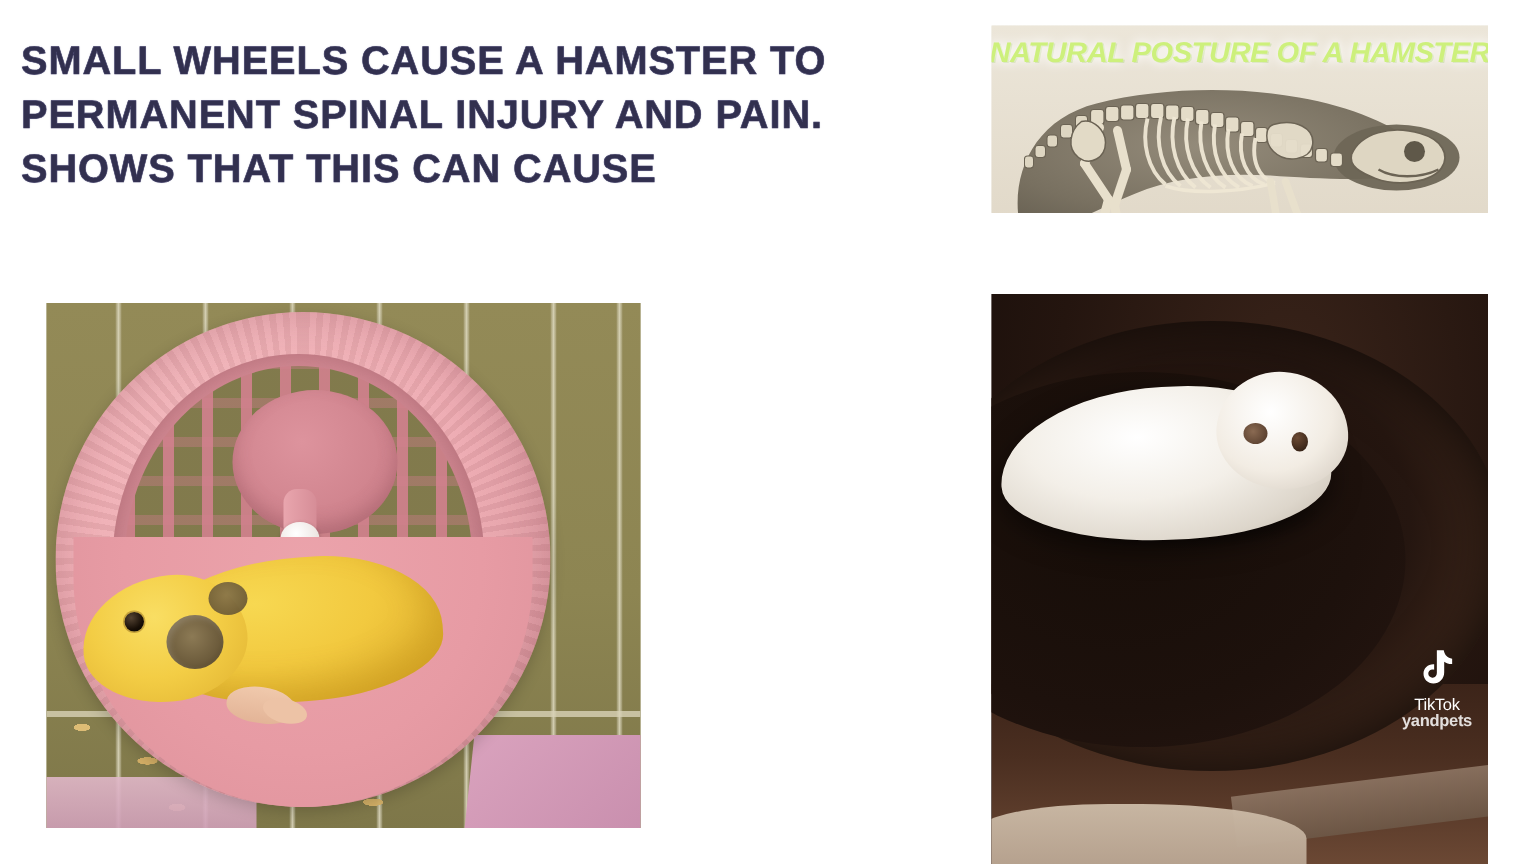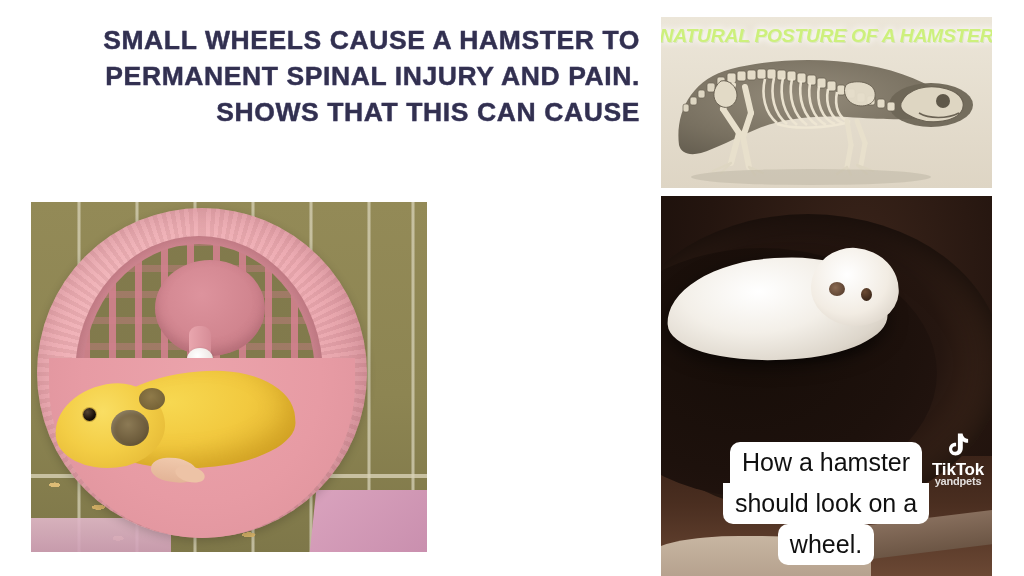--- a/index.html
+++ b/index.html
@@ -9,21 +9,21 @@
     background:#ffffff;
     font-family:"Liberation Sans", sans-serif;
     overflow:hidden;
     position:relative;
   }
   #canvas{position:relative;width:1024px;height:576px;background:#ffffff;overflow:hidden;}
 
   
   .headline{
     position:absolute;left:14px;top:22px;width:626px;
-    text-align:right;
+    text-align:left;
     font-family:"Liberation Sans", sans-serif;
     font-weight:700;
     font-size:26.5px;
     line-height:36px;
     letter-spacing:0.6px;
     color:#32304f;
     text-transform:uppercase;
     -webkit-text-stroke:0.4px #3b3960;
     text-shadow:0 0 1px rgba(120,120,160,0.55);
   }
@@ -162,21 +162,21 @@
     font-size:88px;
     line-height:88px;
     letter-spacing:-1px;
     color:#cc2233;
     -webkit-text-stroke:1.5px #c41f30;
     text-shadow:0 0 1px rgba(210,60,70,.6);
   }
 
   
   .photo-skeleton{
-    position:absolute;left:661px;top:17px;width:331px;height:171px;
+    position:absolute;left:661px;top:17px;width:331px;height:125px;
     overflow:hidden;
     background:linear-gradient(to bottom,#e8e2d4 0%, #e5ded0 40%, #ded6c6 100%);
   }
   .skel-title{
     position:absolute;left:0;right:0;top:8px;
     text-align:center;
     font-family:"Liberation Sans", sans-serif;
     font-weight:700;
     font-style:italic;
     font-size:19px;
@@ -250,21 +250,21 @@
   .cap-2{border-radius:0 0 10px 10px;}
   .cap-3{border-radius:10px;margin-top:0px;}
 
   
   .tiktok{
     position:absolute;right:2px;top:236px;width:64px;text-align:center;z-index:7;
     color:#ffffff;
     font-family:"Liberation Sans", sans-serif;
   }
   .tt-note{position:relative;width:26px;height:30px;margin:0 auto 2px auto;}
-  .tt-label{font-size:17px;font-weight:700;letter-spacing:-0.2px;line-height:12px;}
+  .tt-label{font-size:11px;font-weight:400;letter-spacing:-0.2px;line-height:12px;}
   .tt-user{font-size:11px;font-weight:700;opacity:.85;line-height:11px;letter-spacing:-0.2px;}
 </style>
 </head>
 <body>
 
 <div id="canvas">
 
   <div class="headline">
     <span class="hl-line">SMALL WHEELS CAUSE A HAMSTER TO</span>
     <span class="hl-line">PERMANENT SPINAL INJURY AND PAIN.</span>
@@ -411,31 +411,20 @@
 
     <div class="dk-wheel">
       <div class="dk-wheel-inner"></div>
     </div>
     <div class="dk-shadow"></div>
     <div class="dk-hamster"></div>
     <div class="dk-h-head"></div>
     <div class="dk-ear"></div>
     <div class="dk-eye"></div>
 
-    <div class="cap-wrap">
-      <div class="cap-row">
-          <div class="cap-box cap-1">How a hamster</div>
-        </div>
-      <div class="cap-row">
-          <div class="cap-box cap-2">should look on a</div>
-        </div>
-      <div class="cap-row">
-          <div class="cap-box cap-3">wheel.</div>
-        </div>
-    </div>
 
     <div class="tiktok">
       <div class="tt-note">
         <svg viewBox="0 0 26 30" width="26" height="30">
           <path d="M17.5,1.5 c0.6,3.2 2.6,5.3 5.6,5.6 v3.6 c-1.9,0.1 -3.7,-0.4 -5.3,-1.5 v6.9 c0,4.4 -3.2,7.5 -7.2,7.5 c-3.7,0 -6.6,-2.9 -6.6,-6.5 c0,-3.8 3.2,-6.6 7.1,-6.3 v3.7 c-0.5,-0.2 -1,-0.2 -1.5,-0.1 c-1.5,0.2 -2.6,1.5 -2.4,3 c0.2,1.5 1.5,2.6 3,2.4 c1.6,-0.1 2.7,-1.4 2.7,-3.1 V1.5 Z" fill="#ffffff"></path>
         </svg>
       </div>
       <div class="tt-label">TikTok</div>
       <div class="tt-user">yandpets</div>
     </div>

